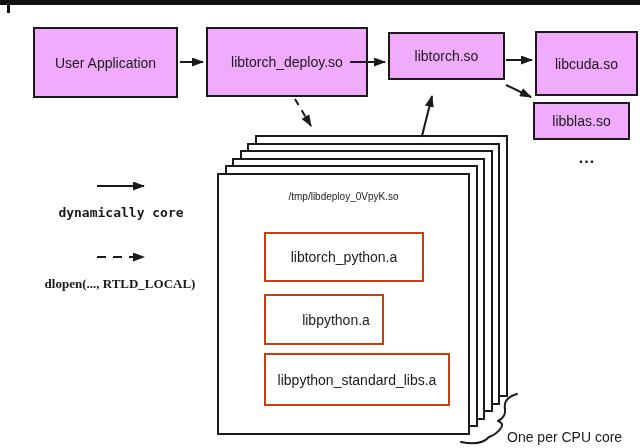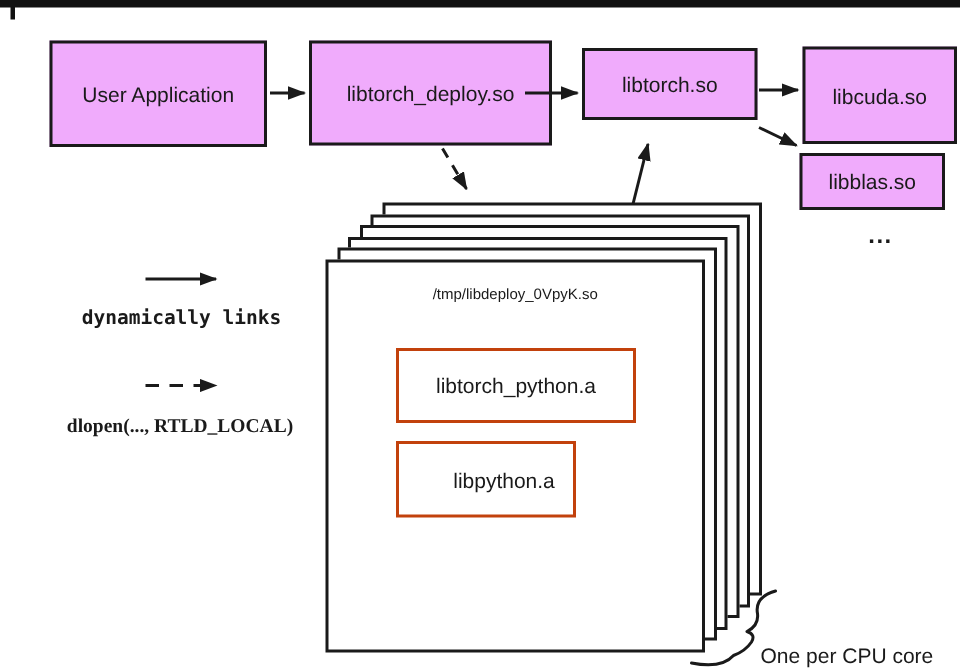--- a/index.html
+++ b/index.html
@@ -126,23 +126,26 @@
   <div class="layer" id="layer1"></div>
 
   <div class="layer" id="stack-front">
     <div class="stack-title">/tmp/libdeploy_0VpyK.so</div>
     <div class="inner-box" id="inner-1">
       <span>libtorch_python.a</span>
     </div>
     <div class="inner-box" id="inner-2">
       <span>libpython.a</span>
     </div>
+    <div class="inner-box" id="inner-3">
+      <span>libpython_standard_libs.a</span>
+    </div>
   </div>
 
-  <div class="legend-label" id="legend-solid-label">dynamically links</div>
+  <div class="legend-label" id="legend-solid-label">dynamically core</div>
   <div class="legend-label" id="legend-dashed-label">dlopen(..., RTLD_LOCAL)</div>
 
   <div class="cpu-core-label">One per CPU core</div>
 
   <svg class="arrow-overlay" width="640" height="448" viewBox="0 0 640 448" xmlns="http://www.w3.org/2000/svg">
     <defs>
       <marker id="arrowhead" viewBox="0 0 12 9" refX="11" refY="4.5" markerWidth="12" markerHeight="9" markerUnits="userSpaceOnUse" orient="auto">
         <path d="M0,0 L12,4.5 L0,9 Z" fill="#1a1a1a"></path>
       </marker>
     </defs>

